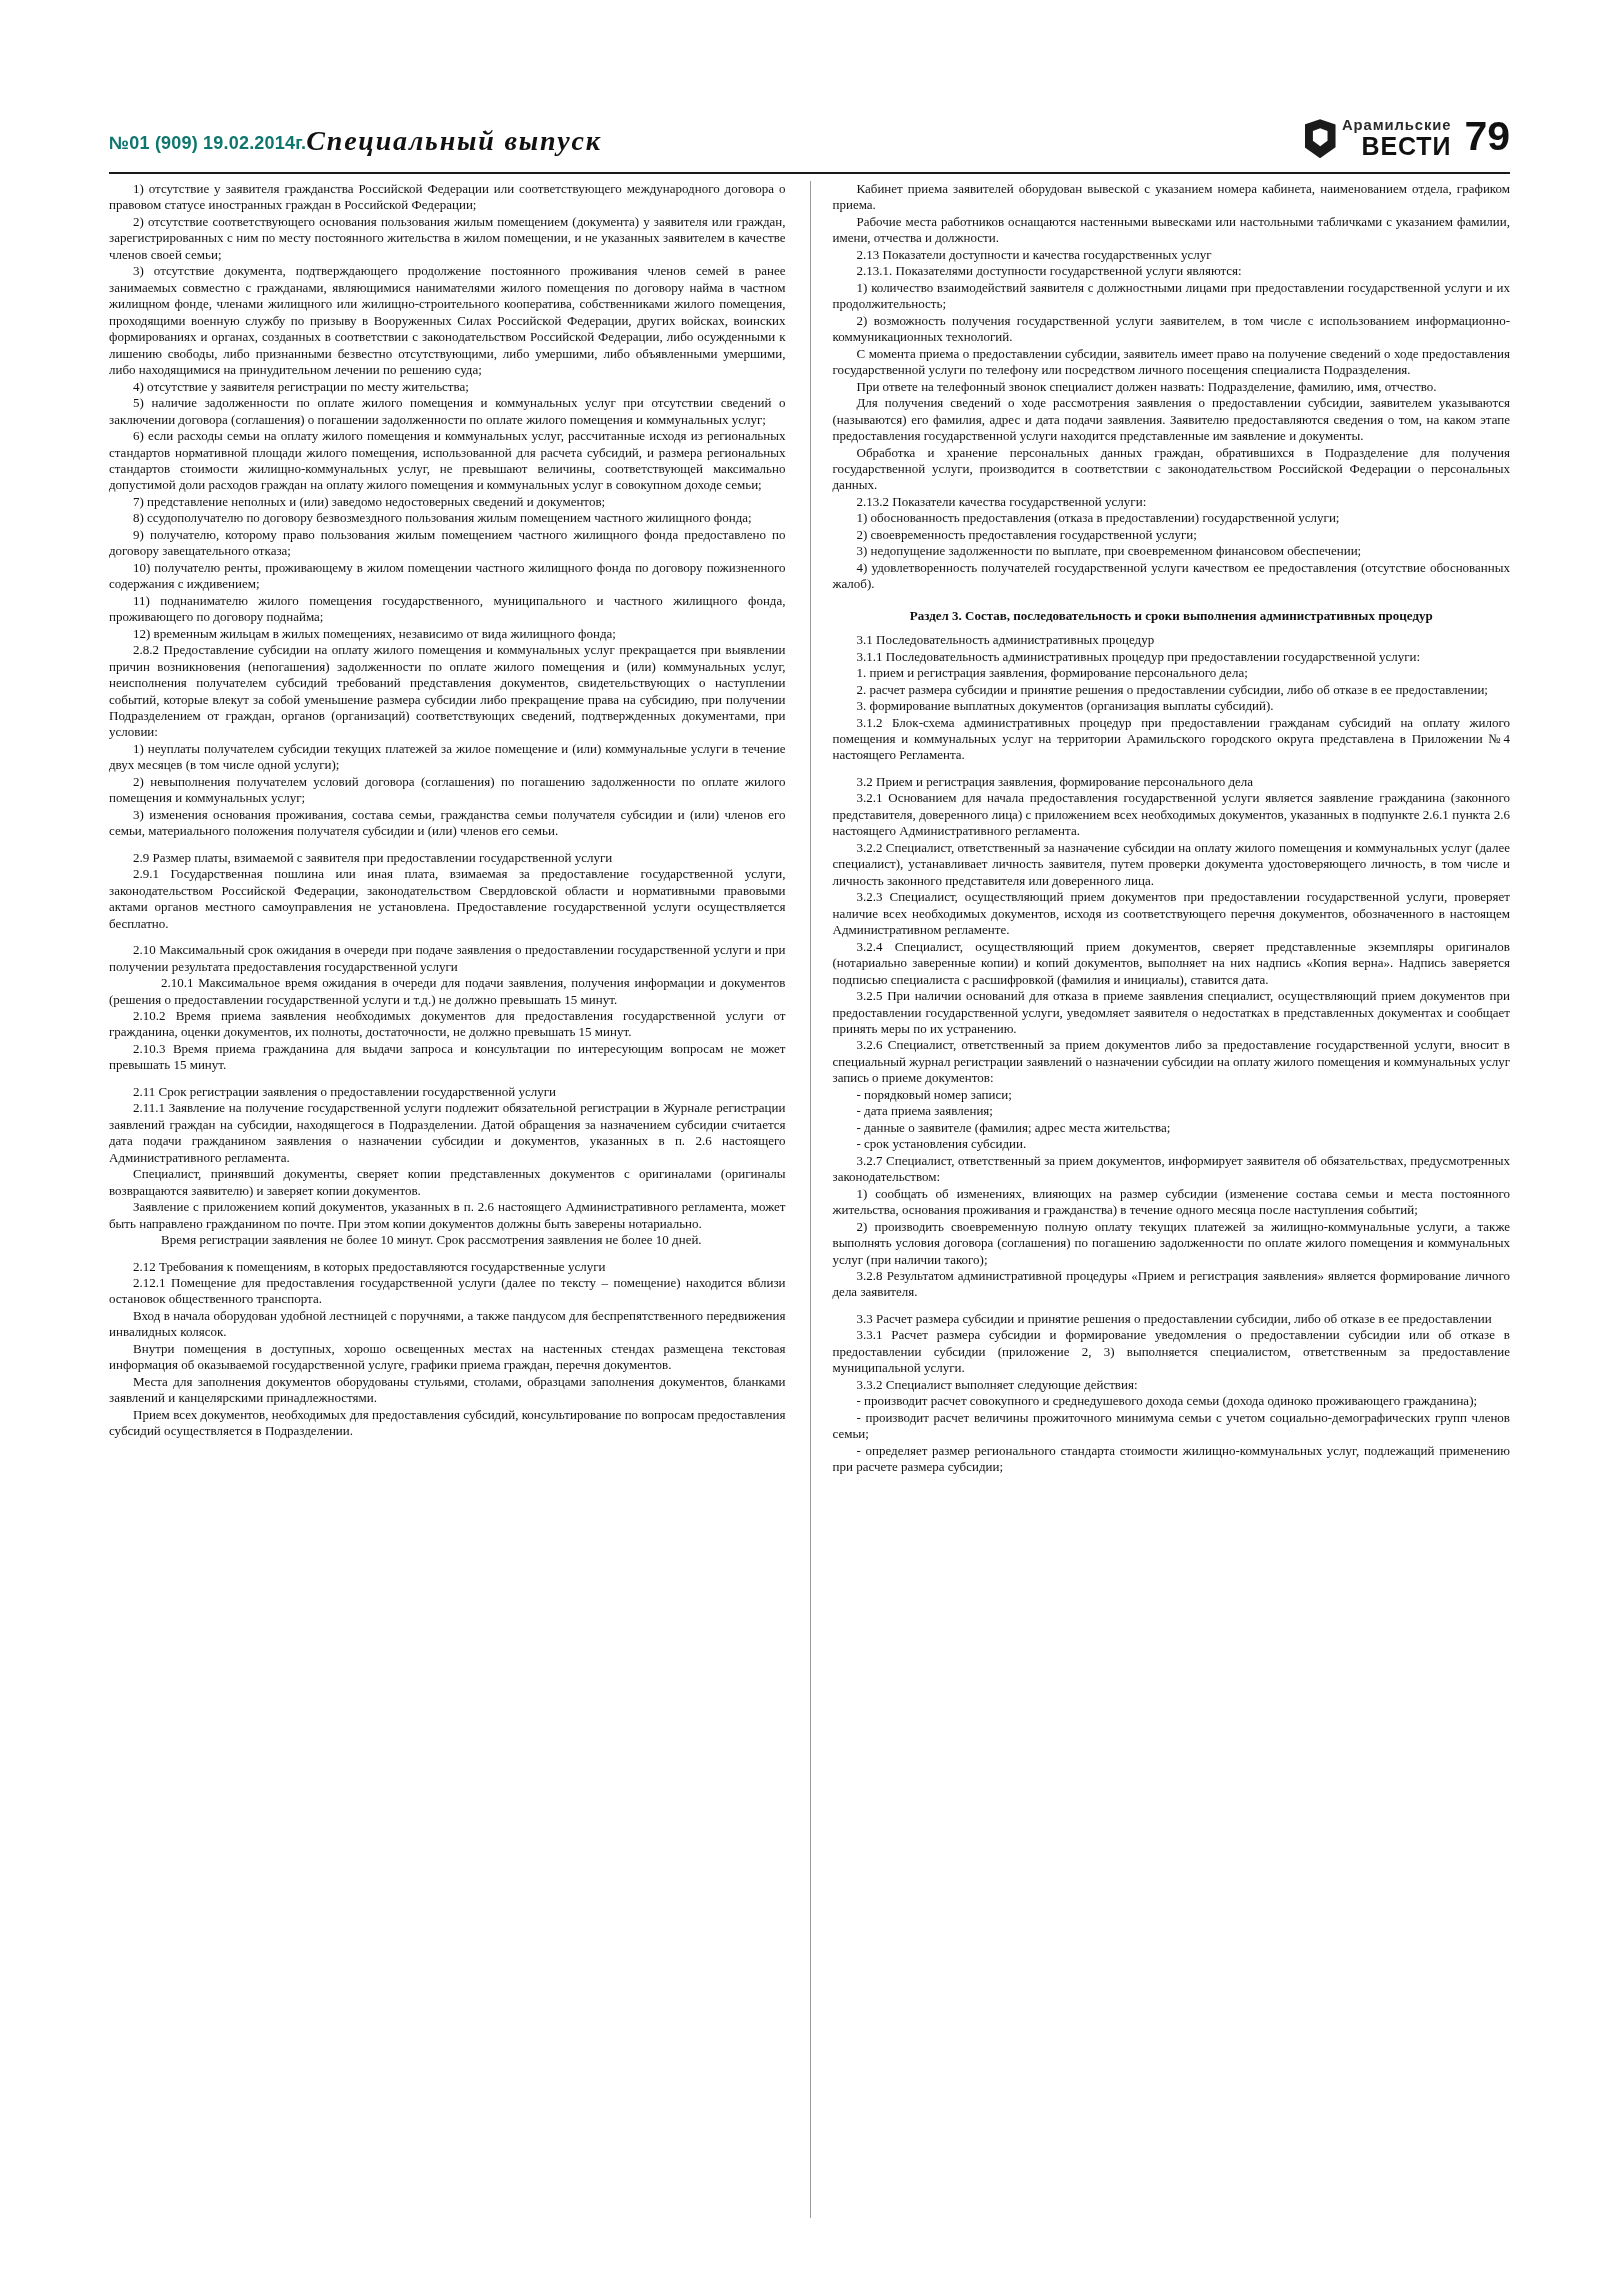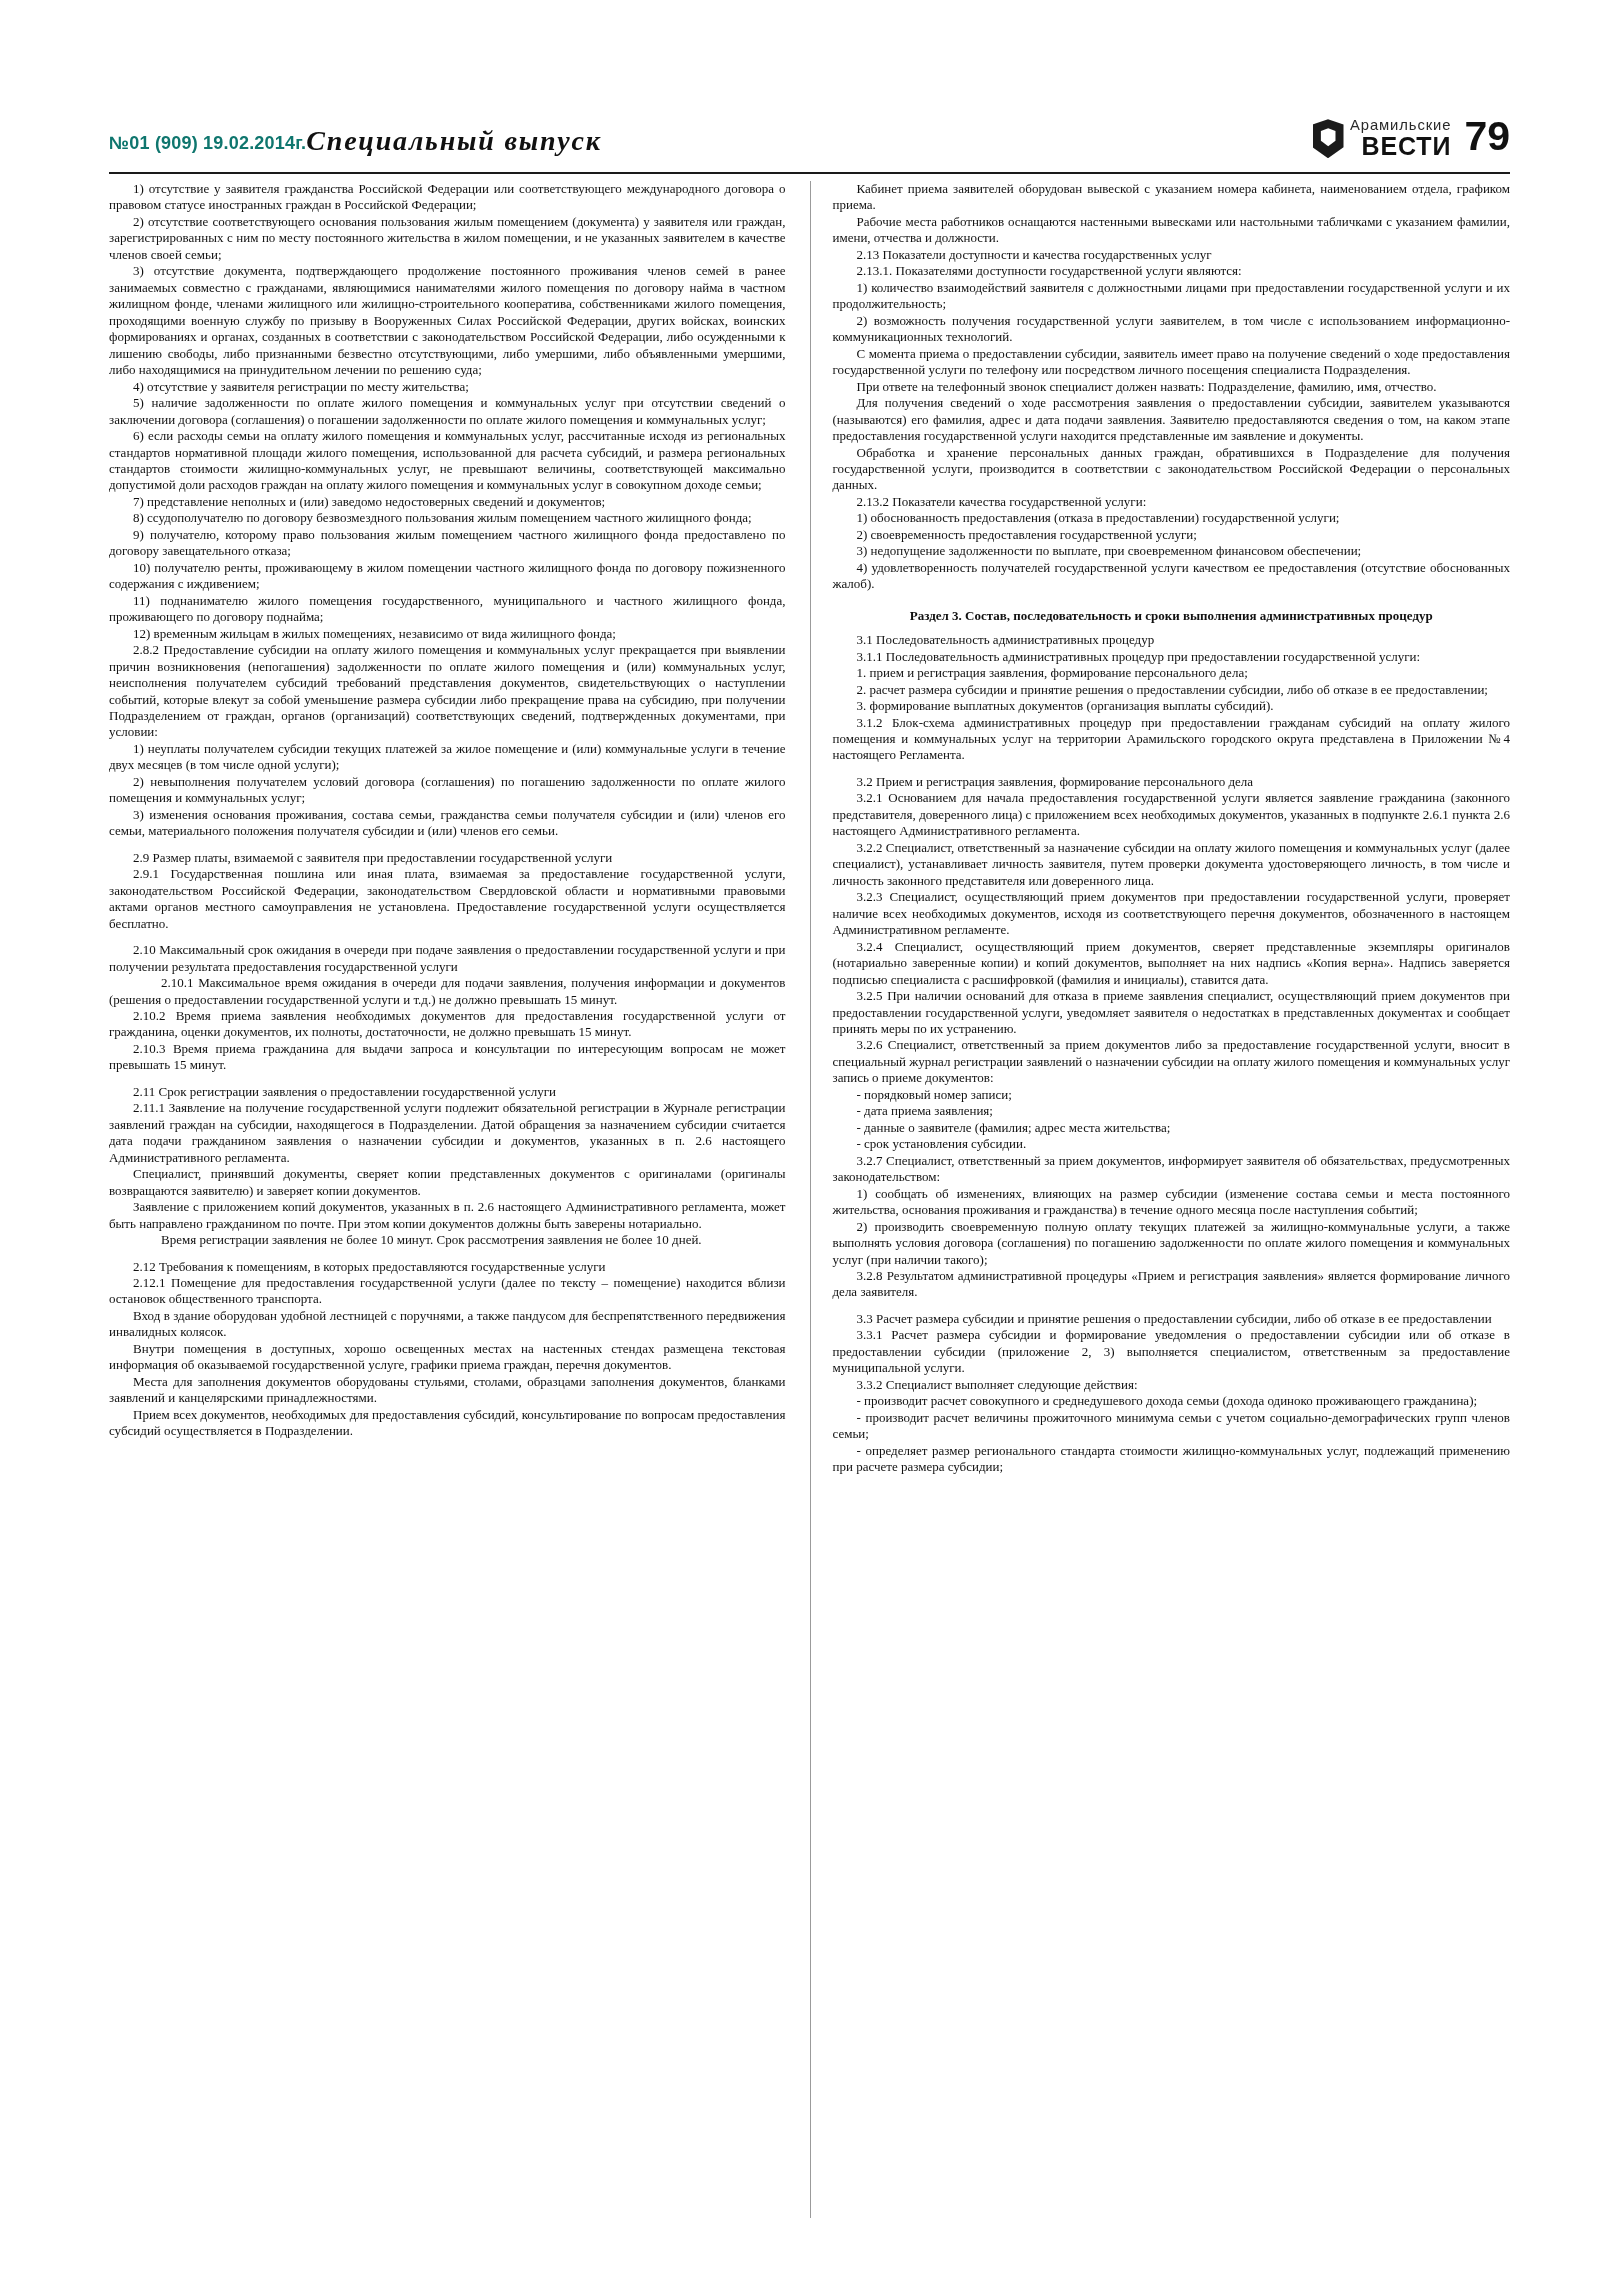--- a/index.html
+++ b/index.html
@@ -78,20 +78,21 @@
   .logo-text {
     line-height: 1;
     text-align: right;
   }
   .logo-text .l1 {
     font-family: "Liberation Sans", sans-serif;
     font-size: 14.8px;
     letter-spacing: 0.9px;
     color: #2a2a2a;
     display: block;
+    font-weight: bold;
   }
   .logo-text .l2 {
     font-family: "Liberation Sans", sans-serif;
     font-size: 25px;
     font-weight: bold;
     letter-spacing: 0.9px;
     color: #111;
     display: block;
     margin-top: 0.9px;
   }
@@ -196,21 +197,21 @@
       <p class="i2">2.10.1 Максимальное время ожидания в очереди для подачи заявления, получения информации и документов (решения о предоставлении государственной услуги и т.д.) не должно превышать 15 минут.</p>
       <p>2.10.2 Время приема заявления необходимых документов для предоставления государственной услуги от гражданина, оценки документов, их полноты, достаточности, не должно превышать 15 минут.</p>
       <p>2.10.3 Время приема гражданина для выдачи запроса и консультации по интересующим вопросам не может превышать 15 минут.</p>
       <p class="gap">2.11 Срок регистрации заявления о предоставлении государственной услуги</p>
       <p>2.11.1 Заявление на получение государственной услуги подлежит обязательной регистрации в Журнале регистрации заявлений граждан на субсидии, находящегося в Подразделении. Датой обращения за назначением субсидии считается дата подачи гражданином заявления о назначении субсидии и документов, указанных в п. 2.6 настоящего Административного регламента.</p>
       <p>Специалист, принявший документы, сверяет копии представленных документов с оригиналами (оригиналы возвращаются заявителю) и заверяет копии документов.</p>
       <p>Заявление с приложением копий документов, указанных в п. 2.6 настоящего Административного регламента, может быть направлено гражданином по почте. При этом копии документов должны быть заверены нотариально.</p>
       <p class="i2">Время регистрации заявления не более 10 минут. Срок рассмотрения заявления не более 10 дней.</p>
       <p class="gap">2.12 Требования к помещениям, в которых предоставляются государственные услуги</p>
       <p>2.12.1 Помещение для предоставления государственной услуги (далее по тексту – помещение)  находится вблизи остановок общественного транспорта.</p>
-      <p>Вход в здание оборудован удобной лестницей с поручнями, а также пандусом  для беспрепятственного передвижения инвалидных колясок.</p>
+      <p>Вход в начала оборудован удобной лестницей с поручнями, а также пандусом  для беспрепятственного передвижения инвалидных колясок.</p>
       <p>Внутри помещения в доступных, хорошо освещенных местах на настенных стендах размещена текстовая информация об оказываемой государственной услуге, графики приема граждан,  перечня документов.</p>
       <p>Места для заполнения документов оборудованы стульями, столами, образцами заполнения документов, бланками заявлений и канцелярскими принадлежностями.</p>
       <p>Прием всех документов, необходимых для предоставления субсидий, консультирование по вопросам предоставления субсидий осуществляется в Подразделении.</p>
     </div>
 
     <div class="col right">
       <p>Кабинет  приема заявителей оборудован  вывеской с указанием номера кабинета, наименованием отдела, графиком приема.</p>
       <p>Рабочие места работников оснащаются настенными вывесками или настольными табличками с указанием фамилии, имени, отчества и должности.</p>
       <p>2.13 Показатели доступности и качества государственных услуг</p>
       <p>2.13.1. Показателями доступности государственной услуги являются:</p>

